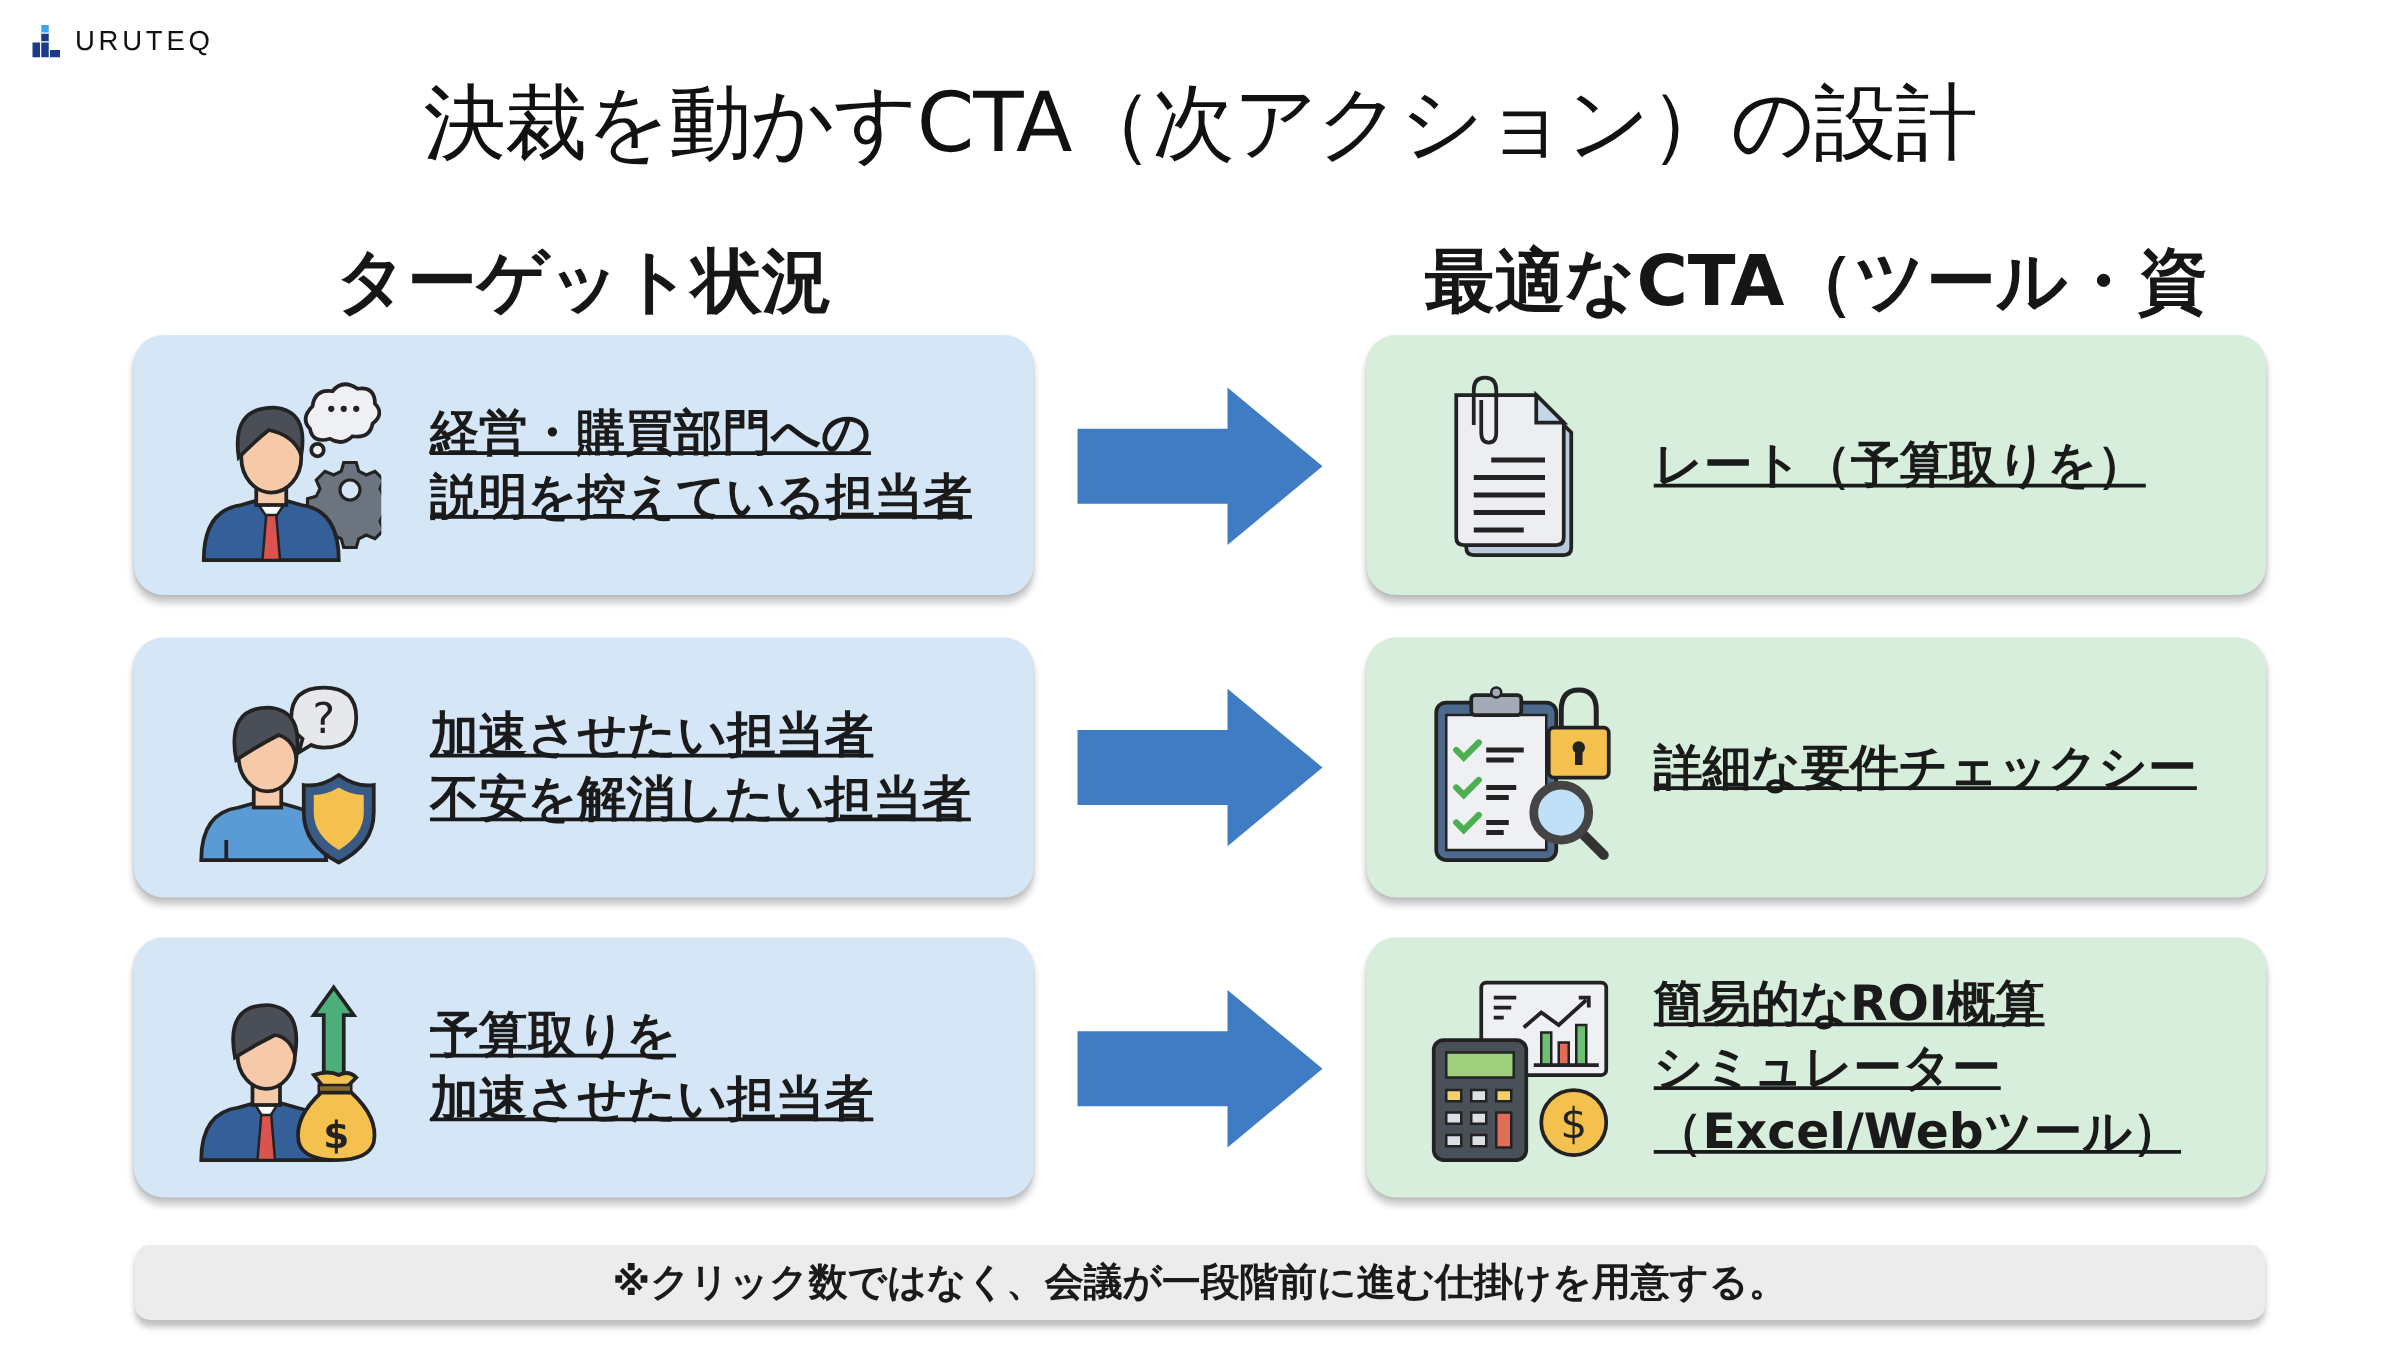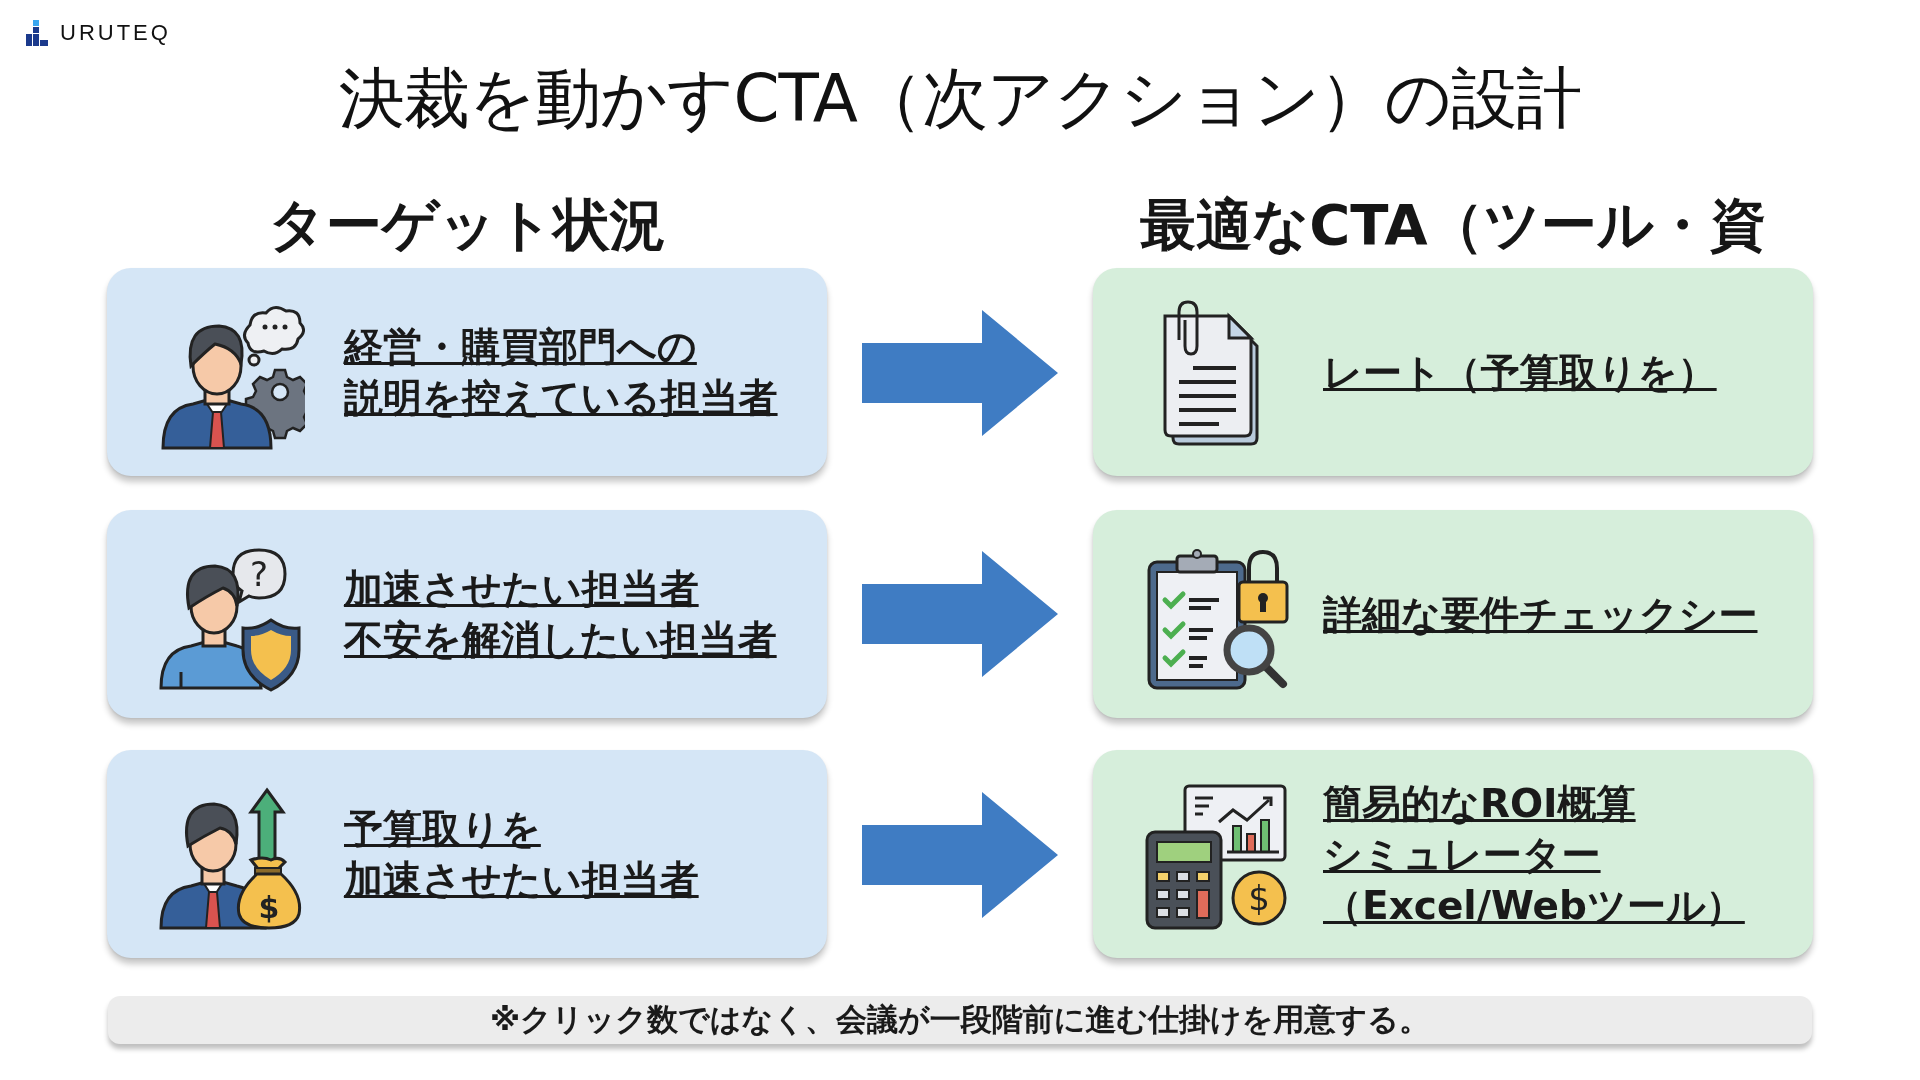--- a/index.html
+++ b/index.html
@@ -37,21 +37,21 @@
     position:absolute; left:237px; right:20px; top:0; bottom:0;
     display:flex; flex-direction:column; justify-content:center;
     font-size:39px; font-weight:bold; line-height:51px; color:#1a1a1a;text-decoration:underline;
   }
   .card.cta .txt { left:230px; }
   .arrow { position:absolute; left:860px; width:200px; height:130px; }
   .arrow.r1 { top:308px; }
   .arrow.r2 { top:549px; }
   .arrow.r3 { top:790px; }
   .footer {
-    position:absolute; left:108px; top:996px; width:1704px; height:48px;
+    position:absolute; left:108px; top:996px; width:1704px; height:60px;
     background:#ececec; border-radius:12px;
     box-shadow: 0 5px 5px rgba(0,0,0,0.25);
     display:flex; align-items:center; justify-content:center;
     font-size:31px; font-weight:bold; color:#1a1a1a;
   }
 </style>
 </head>
 <body>
 
 <div class="logo">

